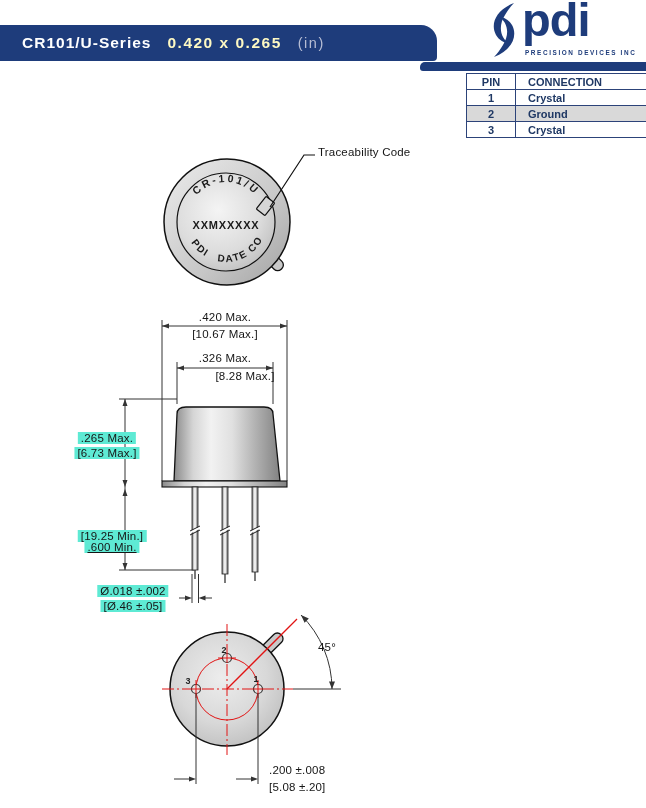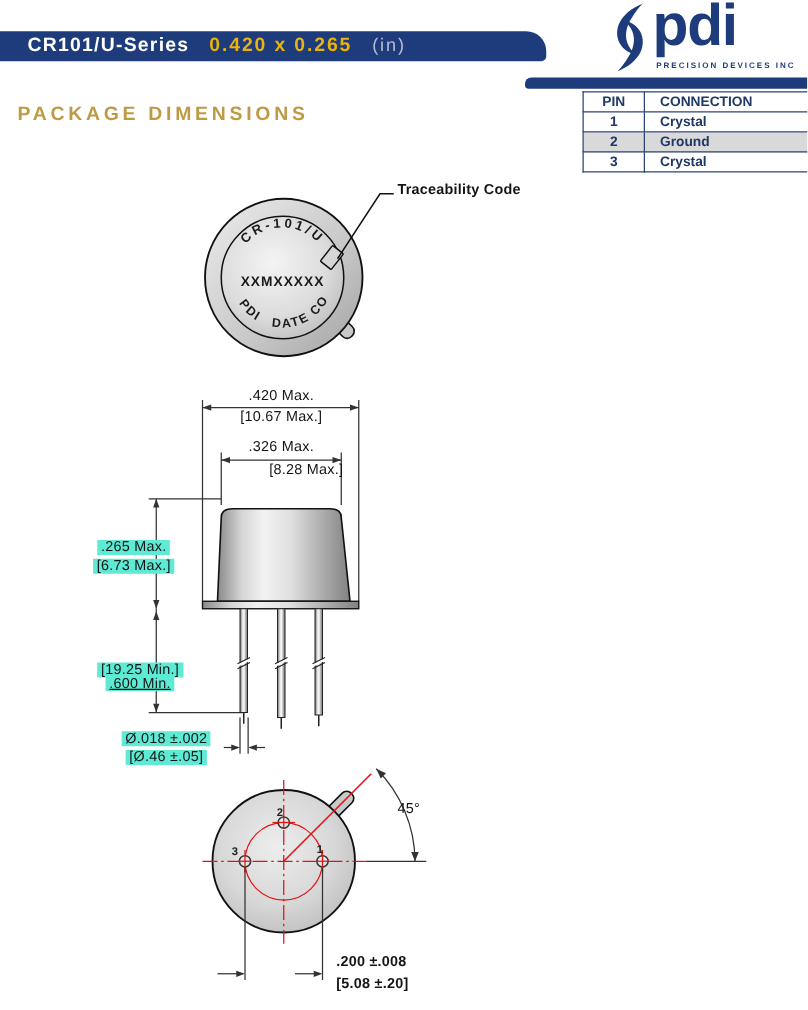--- a/index.html
+++ b/index.html
@@ -1,25 +1,25 @@
 <!DOCTYPE html>
 <html><head>
 <meta charset="utf-8">
 <style>
   html,body{margin:0;padding:0;background:#fff;}
   .page{position:relative;width:646px;height:808px;background:#fff;overflow:hidden;
         font-family:"Liberation Sans",sans-serif;}
   .art{position:absolute;left:0;top:0;width:646px;height:808px;}
 
   
-  .titlebar{position:absolute;left:0;top:25px;width:437px;height:24px;background:#1e3c7b;
+  .titlebar{position:absolute;left:0;top:25px;width:437px;height:36px;background:#1e3c7b;
             border-radius:0 16px 4px 0;display:flex;align-items:center;padding-left:22px;
             box-sizing:border-box;gap:16px;}
   .t1{color:#ffffff;font-weight:bold;font-size:15.5px;letter-spacing:1px;}
-  .t2{color:#eab308;font-weight:bold;font-size:15.5px;letter-spacing:1.5px;}
+  .t2{color:#fef9c3;font-weight:bold;font-size:15.5px;letter-spacing:1.5px;}
   .t3{color:#b6bdd4;font-size:14.5px;letter-spacing:1.5px;}
   .strip{position:absolute;left:420px;top:62px;width:226px;height:9px;background:#1e3c7b;
          border-radius:5px 0 0 3px;}
   .heading{position:absolute;left:14px;top:83px;color:#bf9a45;font-weight:bold;
            font-size:15.5px;letter-spacing:3px;}
 
   
   .logo{position:absolute;left:482px;top:1px;width:164px;height:60px;}
   .swoosh{position:absolute;left:2px;top:1px;}
   .pdi{position:absolute;left:40px;top:-8px;font-size:47px;font-weight:bold;color:#1e3c7b;
@@ -32,21 +32,21 @@
             font-size:11px;color:#1f3864;margin-left:32px;}
   .pintable th,.pintable td{border:1px solid #2c4379;height:15px;padding:0;font-weight:bold;}
   .pintable .c1{width:48px;text-align:center;}
   .pintable .c2{text-align:left;padding-left:12px;}
   .pintable tr.alt{background:#d9d9d9;}
 
   
   .dim{position:absolute;font-size:11.5px;color:#151515;white-space:nowrap;
        transform:translate(-50%,-50%);letter-spacing:.2px;}
   .dim.bg{background:#5eead4;padding:0 3px;}
-  .dim.lft{transform:translate(0,-50%);font-weight:bold;}
+  .dim.lft{transform:translate(0,-50%);}
   .pinnum{position:absolute;font-size:9px;font-weight:bold;color:#222;
           transform:translate(-50%,-50%);}
 </style>
 </head>
 <body>
 
 <div class="page">
 
   <svg class="art" viewBox="0 0 646 808">
     <defs>
@@ -209,21 +209,20 @@
 
   <div class="logo">
     <svg class="swoosh" width="40" height="56" viewBox="0 0 40 56">
       <path d="M30,1 C12,8 6,22 12,33 C15,38 20,41 26,42 C16,36 14,24 21,13 C24,8 27,4 30,1 Z" fill="#1e3c7b"></path>
       <path d="M10,55 C28,48 34,34 28,23 C25,18 20,15 14,14 C24,20 26,32 19,43 C16,48 13,52 10,55 Z" fill="#1e3c7b"></path>
     </svg>
     <div class="pdi">pdi</div>
     <div class="tagline">PRECISION DEVICES INC</div>
   </div>
 
-  <div class="heading">PACKAGE DIMENSIONS</div>
 
   <table class="pintable">
     <thead>
       <tr>
         <th class="c1">PIN</th>
         <th class="c2">CONNECTION</th>
       </tr>
     </thead>
     <tbody>
       <tr>

